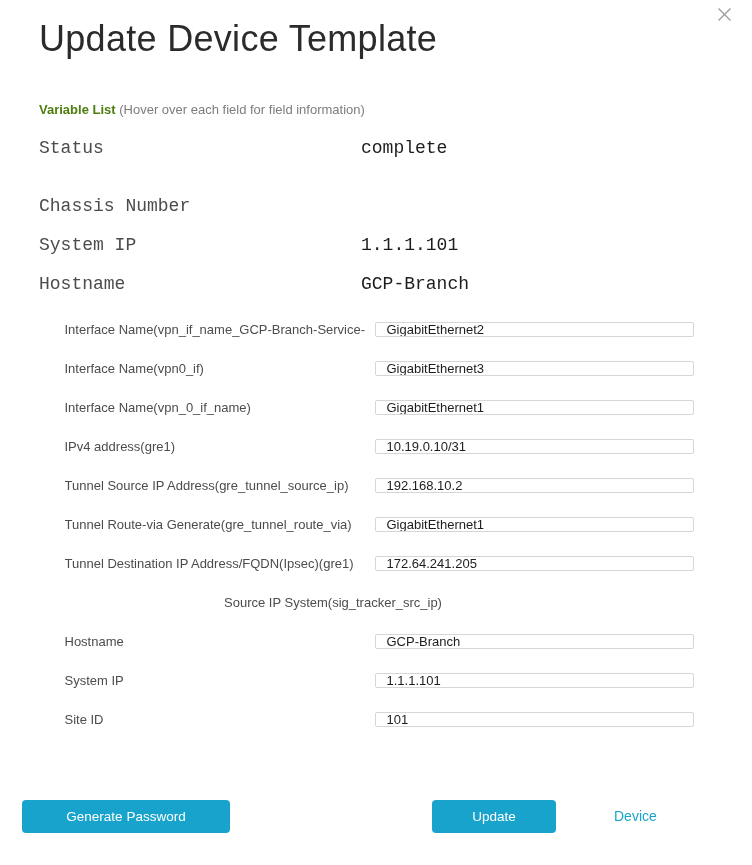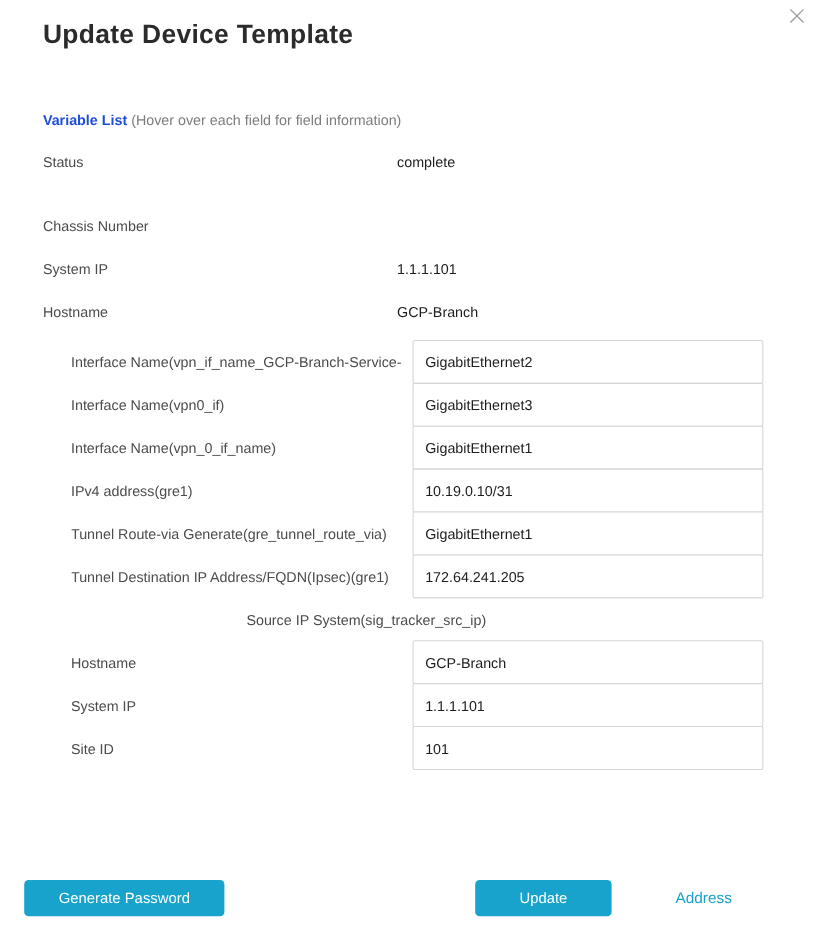--- a/index.html
+++ b/index.html
@@ -15,71 +15,71 @@
   .close-btn {
     position: absolute; top: 5px; right: 19px;
     width: 18px; height: 18px;
     background: none; border: none; cursor: pointer;
     display: flex; align-items: center; justify-content: center;
   }
   .close-btn svg { display: block; }
 
   .dialog-title {
     position: absolute; left: 39px; top: 18px;
-    font-size: 24px; font-weight: 700; letter-spacing: 0.3px;
+    font-size: 36px; font-weight: 400; letter-spacing: 0.3px;
     color: #2b2b2b;
   }
 
   .section-header {
     position: absolute; left: 39px; top: 102px;
     font-size: 13px; color: #7d7d7d;
   }
-  .section-header .heading { font-weight: bold; color: #1d4ed8; }
+  .section-header .heading { font-weight: bold; color: #4d7c0f; }
 
   .rows { position: absolute; left: 39px; top: 140px; width: 680px; }
 
   .static-row {
     display: flex; align-items: flex-start;
     margin-bottom: 23px;
-    font-size: 13px; line-height: 16px;
+    font-size: 18px; line-height: 16px; font-family: Liberation Mono, monospace;
   }
   #static-rows .static-row:first-child { margin-bottom: 42px; }
   .static-row .field-label { width: 310px; flex: 0 0 310px; color: #4c4c4c; }
   .static-row .field-value { margin-left: 12px; color: #1d1d1d; }
 
   #input-rows { margin-top: 16px; }
   .input-row {
     display: flex; align-items: center;
     height: 28px; margin-bottom: 11px;
     font-size: 13px;
     justify-content: center;
   }
   .input-row .field-label {
     width: 310px; flex: 0 0 310px; color: #4c4c4c;
     white-space: nowrap; overflow: hidden;
   }
   .input-row input {
-    width: 319px; height: 40px;
+    width: 319px; height: 15px;
     border: 1px solid #d6d6d6; border-radius: 2px;
     background: #fff;
     padding: 0 11px;
     font-family: "Liberation Sans", "DejaVu Sans", sans-serif;
     font-size: 13px; color: #1d1d1d;
     outline: none;
   }
 
   .footer { position: absolute; left: 0; top: 800px; width: 752px; height: 33px; }
   .btn {
     position: absolute; top: 0; height: 33px;
     border: none; border-radius: 4px;
     background: var(--accent, #18a3cc);
     color: #ffffff; font-family: "Liberation Sans", "DejaVu Sans", sans-serif;
     font-size: 13.5px; cursor: pointer;
   }
-  .btn-generate { left: 22px; width: 182px; }
+  .btn-generate { left: 22px; width: 208px; }
   .btn-update { left: 432px; width: 124px; }
   .link-cancel {
     position: absolute; left: 614px; top: 8px;
     background: none; border: none; cursor: pointer;
     color: var(--accent, #18a3cc);
     font-family: "Liberation Sans", "DejaVu Sans", sans-serif;
     font-size: 14px;
   }
 </style>
 </head>
@@ -136,20 +136,24 @@
   <div class="input-row">
     <span class="field-label">Interface Name(vpn_0_if_name)</span>
     <input type="text" value="GigabitEthernet1" style="">
   </div>
 
   <div class="input-row">
     <span class="field-label">IPv4 address(gre1)</span>
     <input type="text" value="10.19.0.10/31" style="">
   </div>
 
+  <div class="input-row">
+    <span class="field-label">Tunnel Source IP Address(gre_tunnel_source_ip)</span>
+    <input type="text" value="192.168.10.2" style="">
+  </div>
 
   <div class="input-row">
     <span class="field-label">Tunnel Route-via Generate(gre_tunnel_route_via)</span>
     <input type="text" value="GigabitEthernet1" style="">
   </div>
 
   <div class="input-row">
     <span class="field-label">Tunnel Destination IP Address/FQDN(Ipsec)(gre1)</span>
     <input type="text" value="172.64.241.205" style="">
   </div>
@@ -171,16 +175,16 @@
   <div class="input-row">
     <span class="field-label">Site ID</span>
     <input type="text" value="101" style="">
   </div>
 </div>
   </div>
 
   <div class="footer">
     <button class="btn btn-generate">Generate Password</button>
     <button class="btn btn-update">Update</button>
-    <button class="link-cancel">Address</button>
+    <button class="link-cancel">Device</button>
   </div>
 
 </div>
 
 </body></html>

